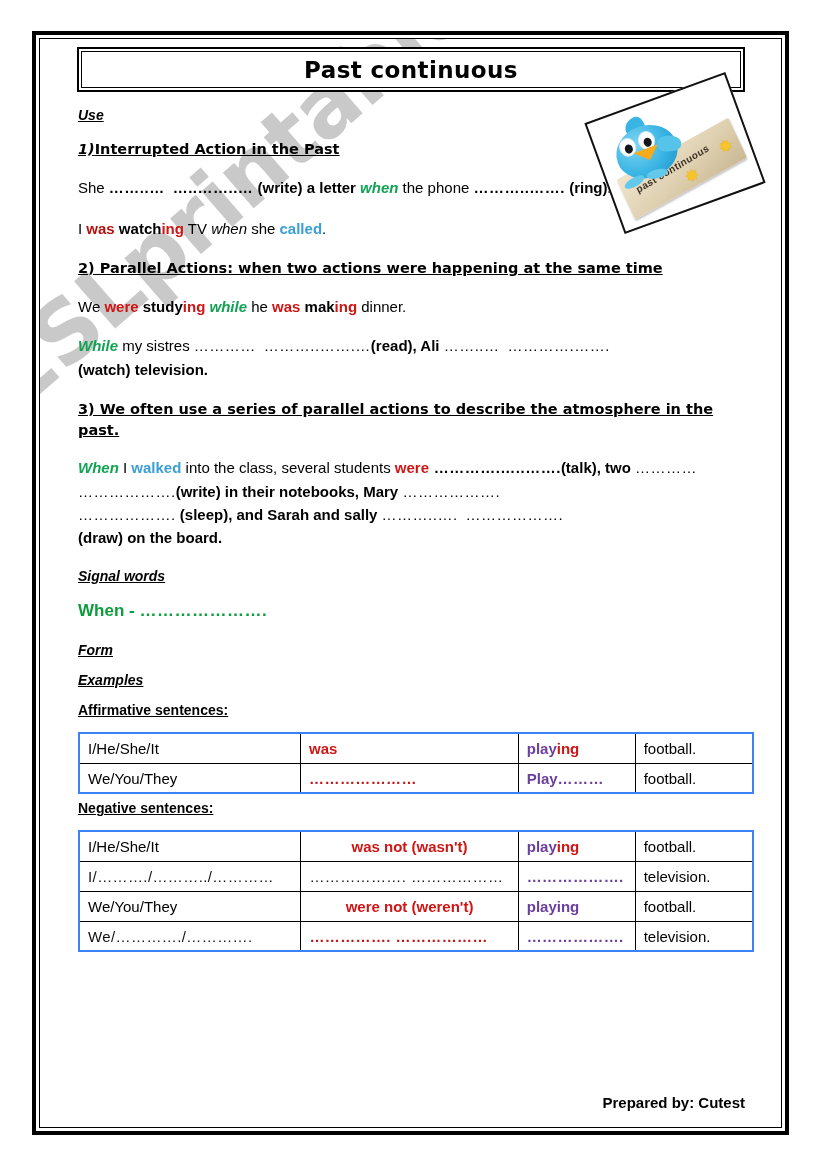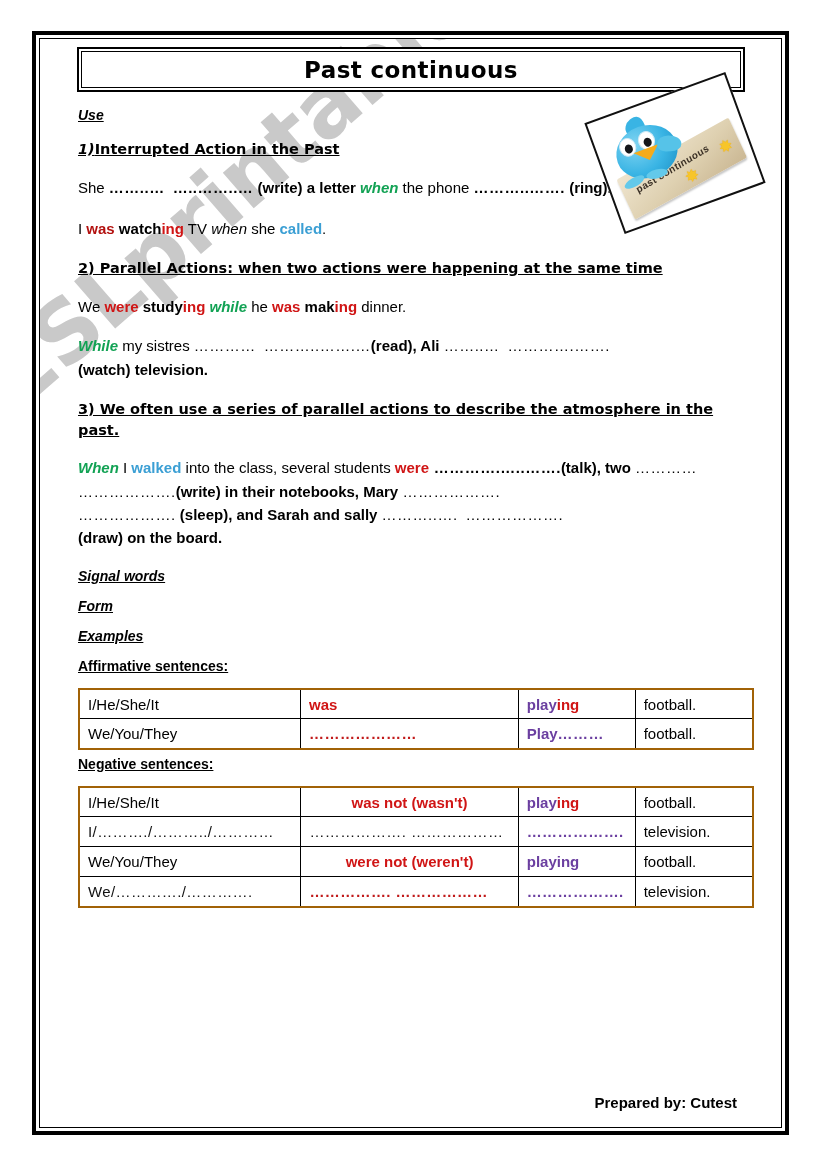--- a/index.html
+++ b/index.html
@@ -208,21 +208,21 @@
   .green { color: #12a254; font-weight: bold; font-style: italic; }
   .green-plain { color: #0f9c3f; font-weight: bold; }
   .blue { color: #3b9fd4; font-weight: bold; }
   .purple { color: #6b3fa0; font-weight: bold; }
   .dots { letter-spacing: 0.5px; }
 
   
   .sent-table {
     border-collapse: collapse;
     width: 676px;
-    border: 2px solid #a16207;
+    border: 2px solid #3b82f6;
     margin: 0 0 6px 0;
     background: #fff;
   }
   .sent-table td {
     border: 1px solid #000;
     padding: 5px 8px;
     font-family: "Liberation Sans", sans-serif;
     font-size: 15px;
     height: 30px;
     vertical-align: middle;
@@ -231,21 +231,21 @@
   .col1 { width: 222px; }
   .col2 { width: 218px; }
   .col3 { width: 117px; }
   .col4 { width: 118px; }
   .red-dots { color: #c11a1a; font-weight: bold; letter-spacing: 0.4px; }
   .purple-dots { color: #6b3fa0; font-weight: bold; letter-spacing: 0.4px; }
   .blk-dots { color: #111; letter-spacing: 0.4px; }
 
   #footer-credit {
     position: absolute;
-    right: 44px; bottom: 16px;
+    right: 36px; bottom: 16px;
     font-family: "Liberation Sans", sans-serif;
     font-size: 15px;
     font-weight: bold;
     color: #000;
     z-index: 7;
   }
   .sp8 { display:inline-block; width: 8px; }
 </style>
 </head>
 <body>
@@ -299,20 +299,21 @@
       <div class="para tight"><span>We </span><span class="red">were</span><span class="b"> study</span><span class="red">ing</span><span> </span><span class="green">while</span><span> he </span><span class="red">was</span><span class="b"> mak</span><span class="red">ing</span><span> dinner.</span></div>
 
       <div class="para"><span class="green">While</span><span> my sistres </span><span class="dots">…………</span><span class="sp8"></span><span class="dots">………..…….…</span><span class="b">(read), Ali </span><span class="dots">……..…</span><span class="sp8"></span><span class="dots">………….…….</span><br><span class="b">(watch) television.</span></div>
 
       <div class="heading-bold">3) We often use a series of parallel actions to describe the atmosphere in the past.</div>
 
       <div class="para"><span class="green">When</span><span> I </span><span class="blue">walked</span><span> into the class, several students </span><span class="red">were</span><span class="b dots"> ………….…..…….</span><span class="b">(talk), two </span><span class="dots">…………</span><span class="sp8"></span><span class="dots">……………….</span><span class="b">(write) in their notebooks, Mary </span><span class="dots">……………….</span><br><span class="dots">……………….</span><span class="b"> (sleep), and Sarah and sally </span><span class="dots">………..….</span><span class="sp8"></span><span class="dots">……………….</span><br><span class="b">(draw) on the board.</span></div>
 
       <div class="hdr-ul">Signal words</div>
 
+      <div class="para"><span class="green-plain" style="font-size:17px;">When</span><span class="green-plain" style="font-size:17px;"> - </span><span class="green-plain dots" style="font-size:17px;">………………….</span></div>
 
       <div class="hdr-ul">Form</div>
 
 
 
       <div class="hdr-ul">Examples</div>
 
       <div class="sec-underline">Affirmative sentences:</div>
 
       <table class="sent-table">

